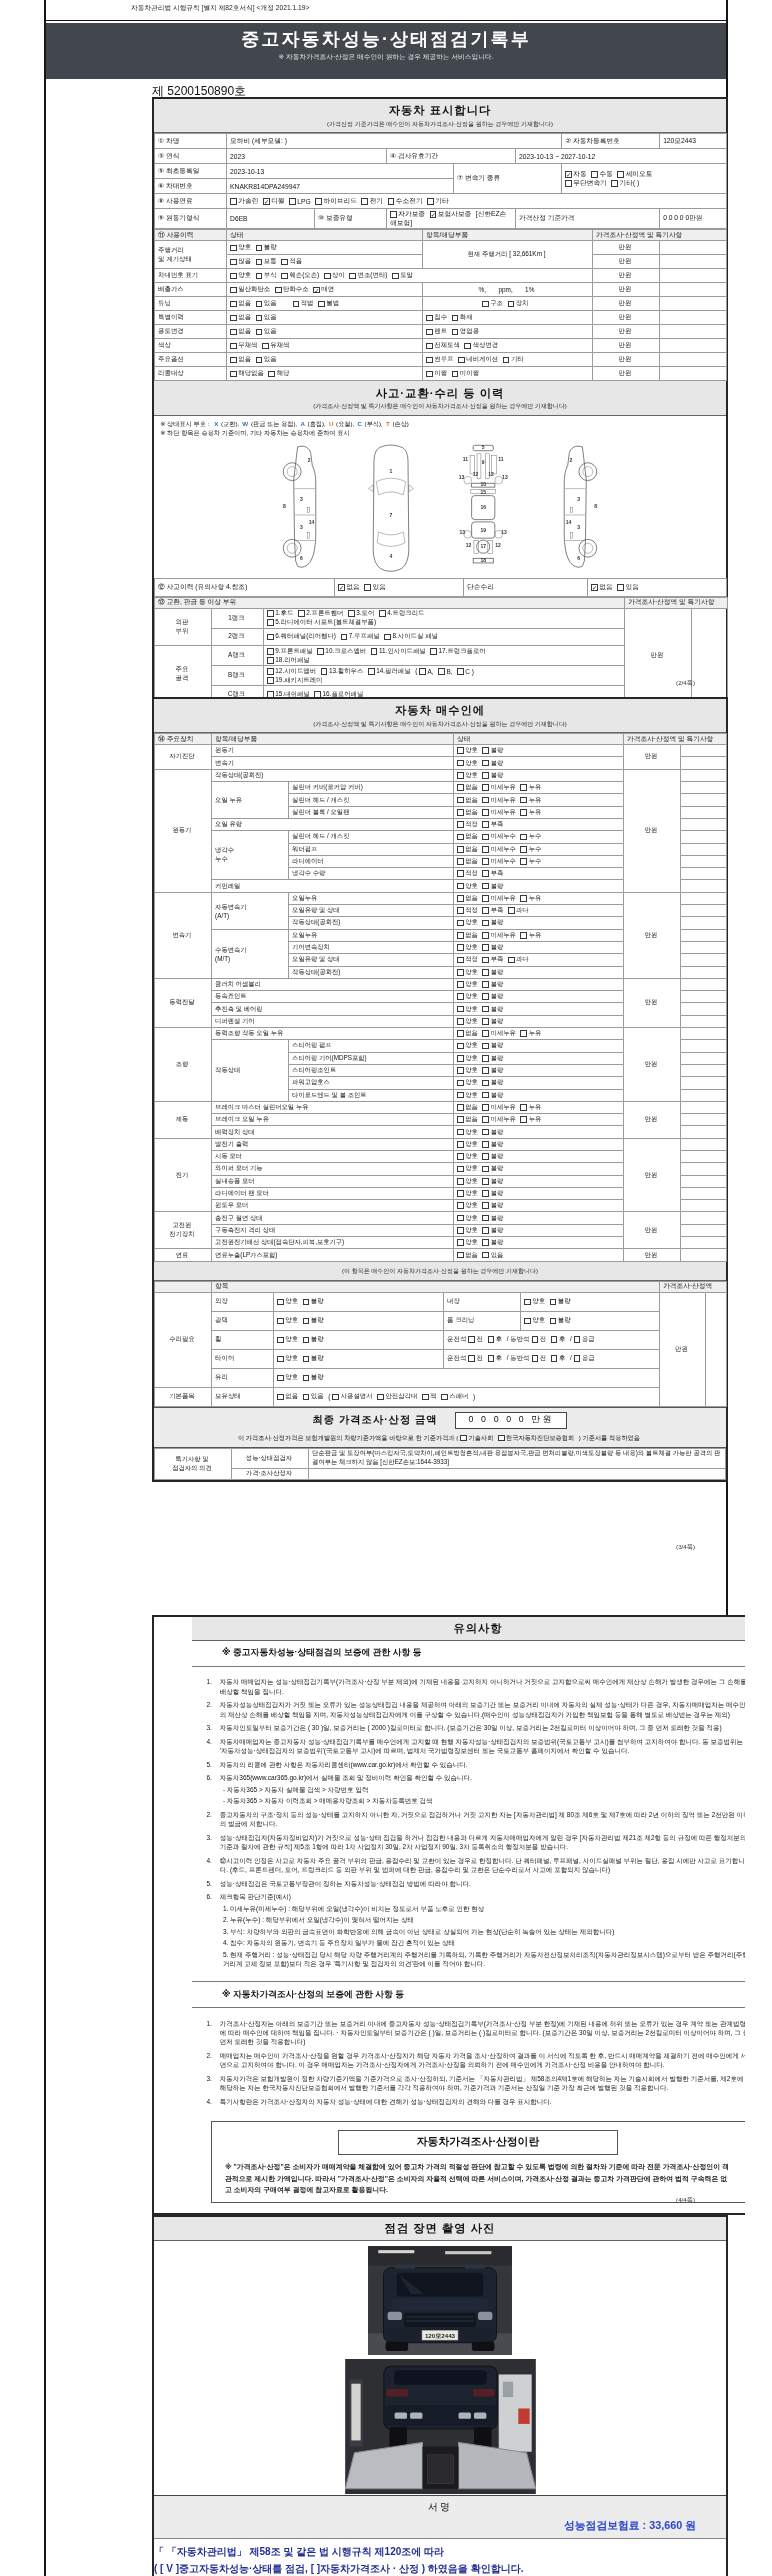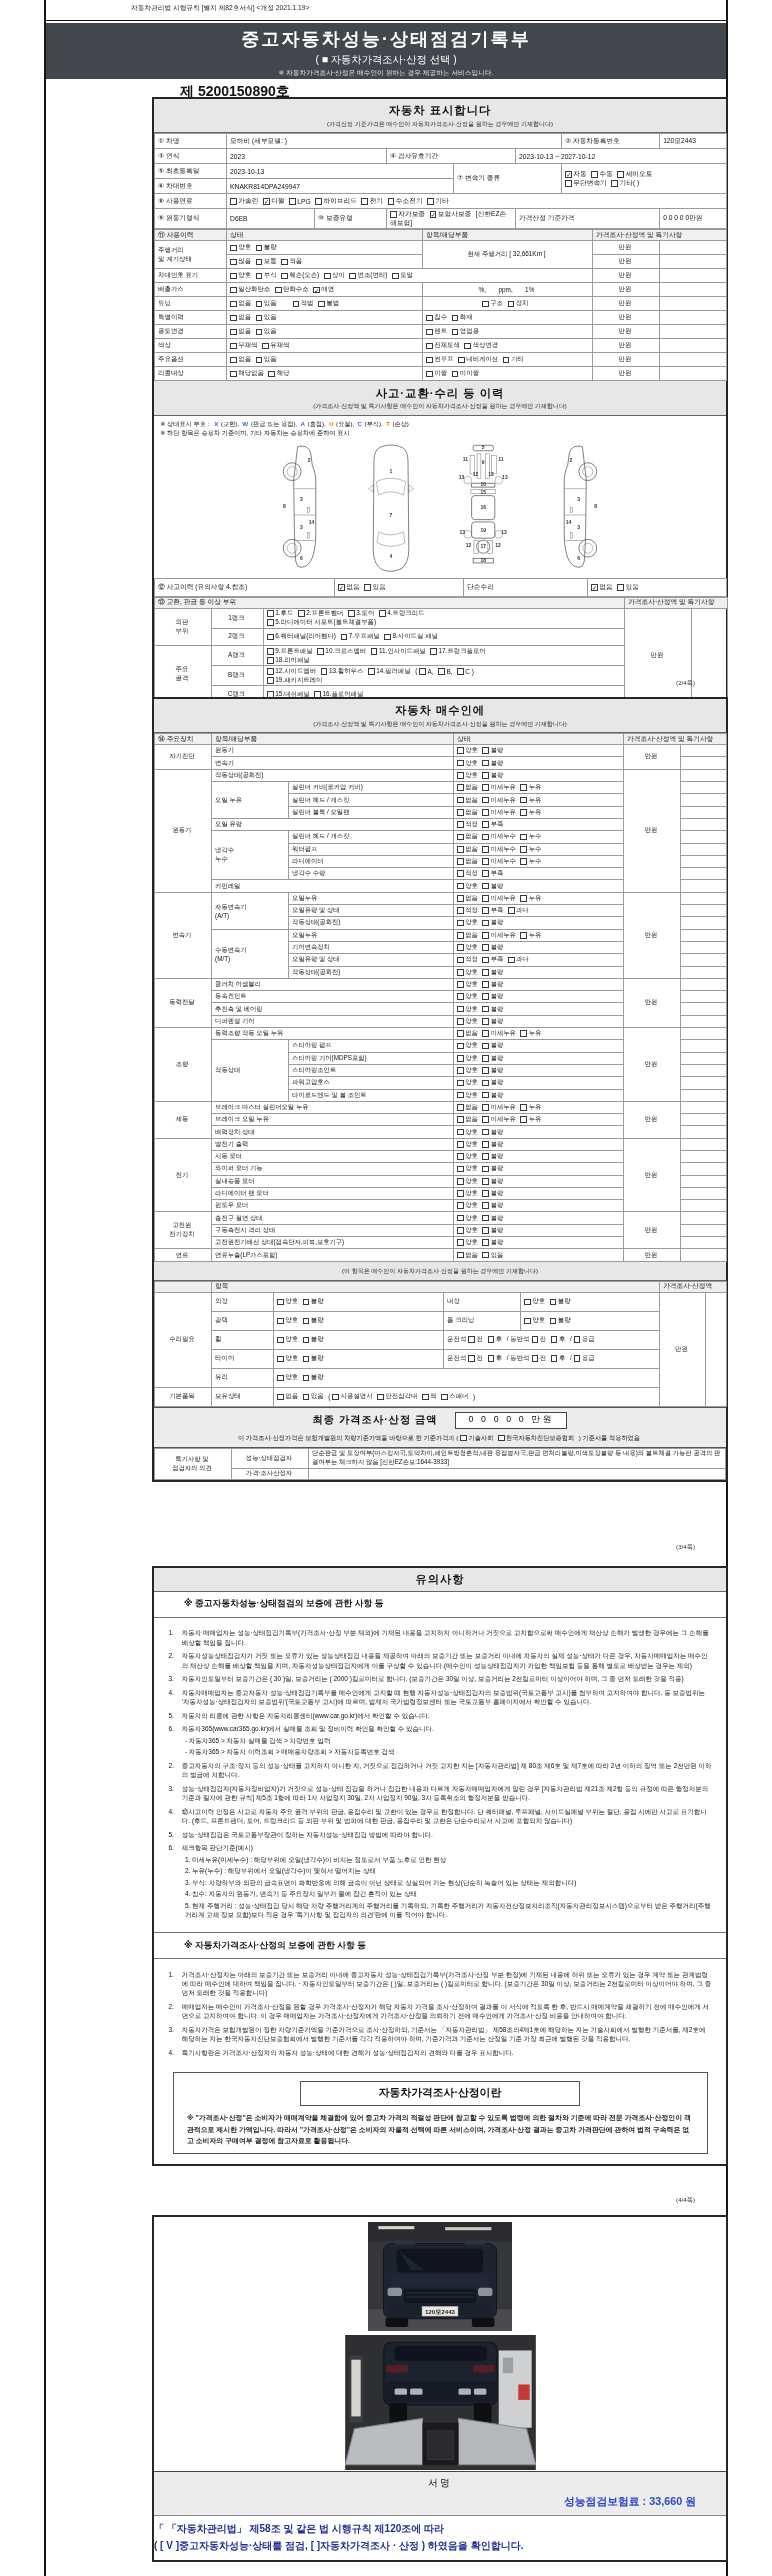--- a/index.html
+++ b/index.html
@@ -6,23 +6,23 @@
   .sheet{position:relative;width:745px;height:2576px;background:#fff;overflow:hidden;
     font-family:"Liberation Sans","DejaVu Sans",sans-serif;color:#111;}
   .frame-l{position:absolute;left:44px;top:0;width:2.1px;height:2576px;background:#161616;}
   .frame-r{position:absolute;left:726px;top:0;width:2.1px;height:2576px;background:#161616;}
   .topline{position:absolute;left:44px;top:19.6px;width:684px;height:1.5px;background:#161616;}
   .form-ref{position:absolute;left:131px;top:4.1px;font-size:6.7px;color:#222;}
   .band{position:absolute;left:46px;top:23px;width:680px;height:56px;background:#42464d;color:#fff;text-align:center;}
   .band .t1{font-size:18px;font-weight:bold;letter-spacing:2.1px;margin-top:4.1px;}
   .band .t2{font-size:10.3px;margin-top:1.5px;}
   .band .t3{font-size:6.7px;color:#eaeaea;margin-top:2.1px;}
-  .docno{position:absolute;left:180px;top:83px;font-weight:bold;font-size:14px;}
+  .docno{position:absolute;left:152px;top:83px;font-weight:normal;font-size:12px;}
   .box{position:absolute;left:152px;width:572px;border:2.1px solid #262626;background:#fff;box-sizing:content-box;}
-  .box1{top:97px;} .box2{top:697px;} .box3{top:1566px;} .box4{top:2215px;}
+  .box1{top:97px;} .box2{top:697px;} .box3{top:1615px;padding-left:38px;} .box4{top:2215px;}
   .pgmark{position:absolute;right:50px;font-size:6.2px;color:#333;}
   .band-s{background:#e7e7e7;border-bottom:1px solid #666;text-align:center;padding:4.1px 0 3.6px;}
   .band-s .t{font-size:11.3px;font-weight:bold;letter-spacing:1px;}
   .band-s .n{font-size:6px;margin-top:1.5px;color:#222;}
   table.grid{border-collapse:collapse;width:100%;table-layout:fixed;font-size:6.7px;}
   .grid td,.grid th{border:0.5px solid #9b9b9b;padding:0.5px 3.1px;vertical-align:middle;text-align:left;font-weight:normal;}
   .grid th{background:#efefef;}
   .grid .glab{text-align:center;}
   .grid .price{text-align:center;}
   .grid .ctr{text-align:center;}
@@ -69,21 +69,20 @@
 <body>
 
 <div class="sheet">
   <div class="frame-l"></div>
   <div class="frame-r"></div>
   <div class="topline"></div>
   <div class="form-ref">자동차관리법 시행규칙 [별지 제82호서식] &lt;개정 2021.1.19&gt;</div>
 
   <div class="band">
     <div class="t1">중고자동차성능·상태점검기록부</div>
-    <div class="t2">( ■ 자동차가격조사·산정 선택 )</div>
     <div class="t3">※ 자동차가격조사·산정은 매수인이 원하는 경우 제공하는 서비스입니다.</div>
   </div>
   <div class="docno">제 5200150890호</div>
 
   <div class="box box1">
     <div class="band-s">
       <div class="t">자동차 표시합니다</div>
       <div class="n">(가격산정 기준가격은 매수인이 자동차가격조사·산정을 원하는 경우에만 기재합니다)</div>
     </div>
     <div>
@@ -1471,20 +1470,23 @@
         </div>
       </div>
     <div class="pricebox">
       <div class="pbt">자동차가격조사·산정이란</div>
       <div class="pbx">※ "가격조사·산정"은 소비자가 매매계약을 체결함에 있어 중고차 가격의 적절성 판단에 참고할 수 있도록 법령에 의한 절차와 기준에 따라 전문 가격조사·산정인이 객관적으로 제시한 가액입니다. 따라서 "가격조사·산정"은 소비자의 자율적 선택에 따른 서비스이며, 가격조사·산정 결과는 중고차 가격판단에 관하여 법적 구속력은 없고 소비자의 구매여부 결정에 참고자료로 활용됩니다.</div>
     </div>
   </div>
   <div class="pgmark" style="top:2196px;">(4/4쪽)</div>
 
   <div class="box box4">
+    <div class="band-s">
+      <div class="t">점검 장면 촬영 사진</div>
+    </div>
     <div class="photos">
 
       <svg width="144" height="109" viewBox="0 0 280 212" style="display:block;margin:2.1px auto 4.1px;">
         <rect width="280" height="212" fill="#35363b"></rect>
         <rect width="280" height="38" fill="#2a2b2f"></rect>
         <rect x="20" y="8" width="70" height="6" fill="#d8d8ce"></rect>
         <rect x="150" y="10" width="90" height="6" fill="#c9c9c0"></rect>
         <rect y="170" width="280" height="42" fill="#4a4b50"></rect>
         <rect x="30" y="42" width="220" height="146" rx="16" fill="#1d2430" stroke="#0f141d" stroke-width="2"></rect>
         <rect x="52" y="36" width="40" height="8" rx="3" fill="#2c3442"></rect>

